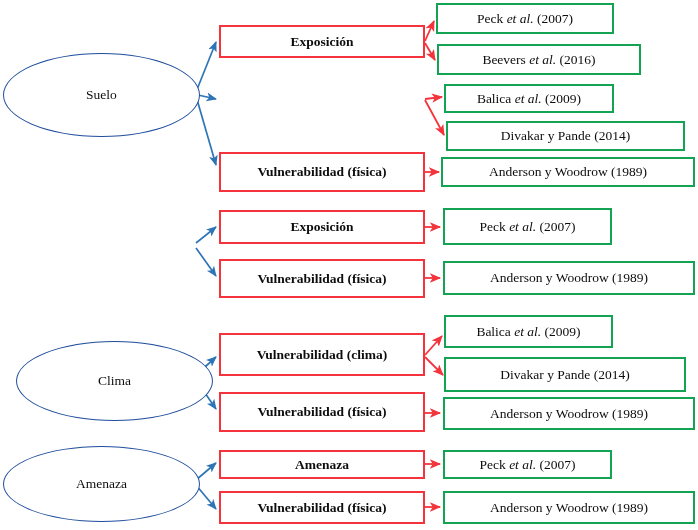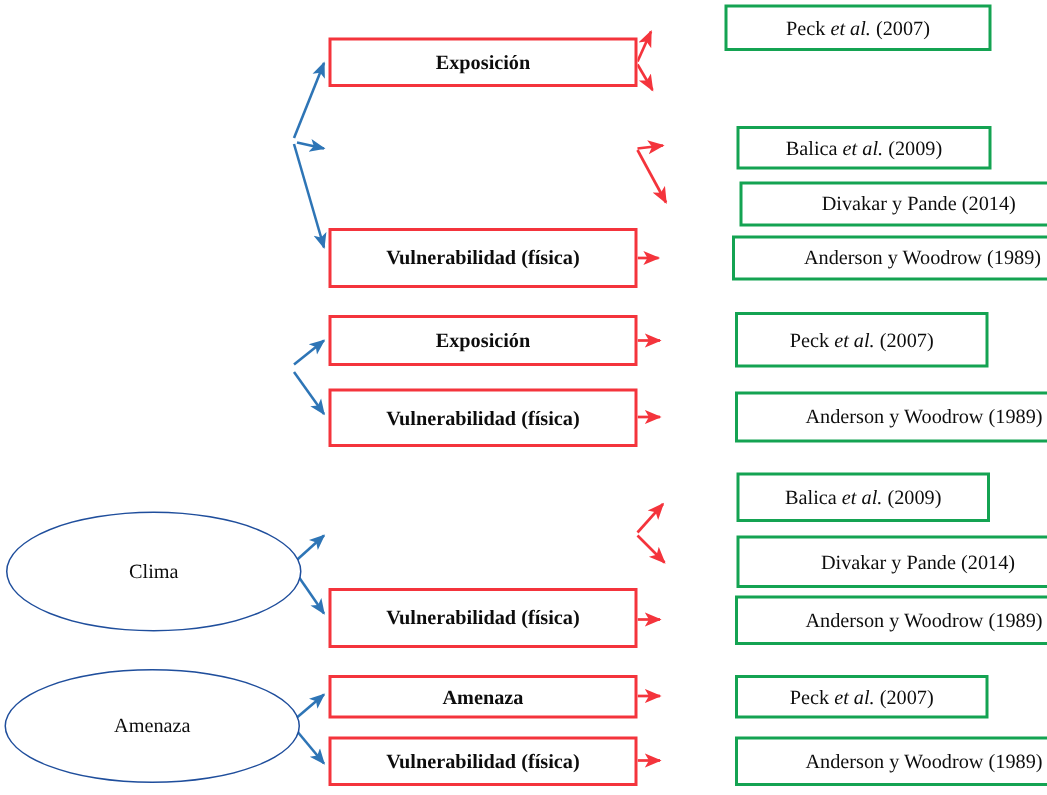--- a/index.html
+++ b/index.html
@@ -40,21 +40,20 @@
     font-size: 13.5px;
   }
   .factor-node {
     border: 2px solid #f4343c;
     font-size: 13.5px;
     font-weight: bold;
   }
   .ref-node {
     border: 2.2px solid #14a352;
     font-size: 13.5px;
-    margin-left: 47px;
   }
   .ref-node .ital, .factor-node .ital {
     font-style: italic;
   }
   .lbl {
     display: block;
   }
 </style>
 </head>
 <body>
@@ -132,36 +131,44 @@
       <line x1="196" y1="485" x2="216" y2="509" stroke="#2e75b6" stroke-width="1.7" marker-end="url(#arrB)"></line>
     </g>
     <g>
       <line x1="425" y1="464" x2="440" y2="464" stroke="#f4343c" stroke-width="1.8" marker-end="url(#arrR)"></line>
     </g>
     <g>
       <line x1="425" y1="507" x2="440" y2="507" stroke="#f4343c" stroke-width="1.8" marker-end="url(#arrR)"></line>
     </g>
   </svg>
 
+  <div class="node ellipse-node" style="left:3px; top:53px; width:197px; height:84px;">
+    <span class="lbl">Suelo</span>
+  </div>
 
   <div class="node factor-node" style="left:219px; top:25px; width:206px; height:33px;">
     <span class="lbl">Exposición</span>
   </div>
 
 
   <div class="node factor-node" style="left:219px; top:152px; width:206px; height:40px;">
     <span class="lbl">Vulnerabilidad (física)</span>
   </div>
 
   <div class="node ref-node" style="left:436px; top:3px; width:178px; height:31px;">
     <span>
       <span>Peck </span><span class="ital">et al.</span><span> (2007)</span>
     </span>
   </div>
 
+  <div class="node ref-node" style="left:437px; top:44px; width:204px; height:31px;">
+    <span>
+      <span>Beevers </span><span class="ital">et al.</span><span> (2016)</span>
+    </span>
+  </div>
 
   <div class="node ref-node" style="left:444px; top:84px; width:170px; height:29px;">
     <span>
       <span>Balica </span><span class="ital">et al.</span><span> (2009)</span>
     </span>
   </div>
 
   <div class="node ref-node" style="left:446px; top:121px; width:239px; height:30px;">
     <span>
       <span>Divakar y Pande (2014)</span><span class="ital"></span><span></span>
@@ -188,24 +195,27 @@
       <span>Peck </span><span class="ital">et al.</span><span> (2007)</span>
     </span>
   </div>
 
   <div class="node ref-node" style="left:443px; top:261px; width:252px; height:34px;">
     <span>
       <span>Anderson y Woodrow (1989)</span><span class="ital"></span><span></span>
     </span>
   </div>
 
-  <div class="node ellipse-node" style="left:4px; top:341px; width:197px; height:80px;">
+  <div class="node ellipse-node" style="left:16px; top:341px; width:197px; height:80px;">
     <span class="lbl">Clima</span>
   </div>
 
+  <div class="node factor-node" style="left:219px; top:333px; width:206px; height:43px;">
+    <span class="lbl">Vulnerabilidad (clima)</span>
+  </div>
 
   <div class="node factor-node" style="left:219px; top:392px; width:206px; height:40px;">
     <span class="lbl">Vulnerabilidad (física)</span>
   </div>
 
   <div class="node ref-node" style="left:444px; top:315px; width:169px; height:33px;">
     <span>
       <span>Balica </span><span class="ital">et al.</span><span> (2009)</span>
     </span>
   </div>

